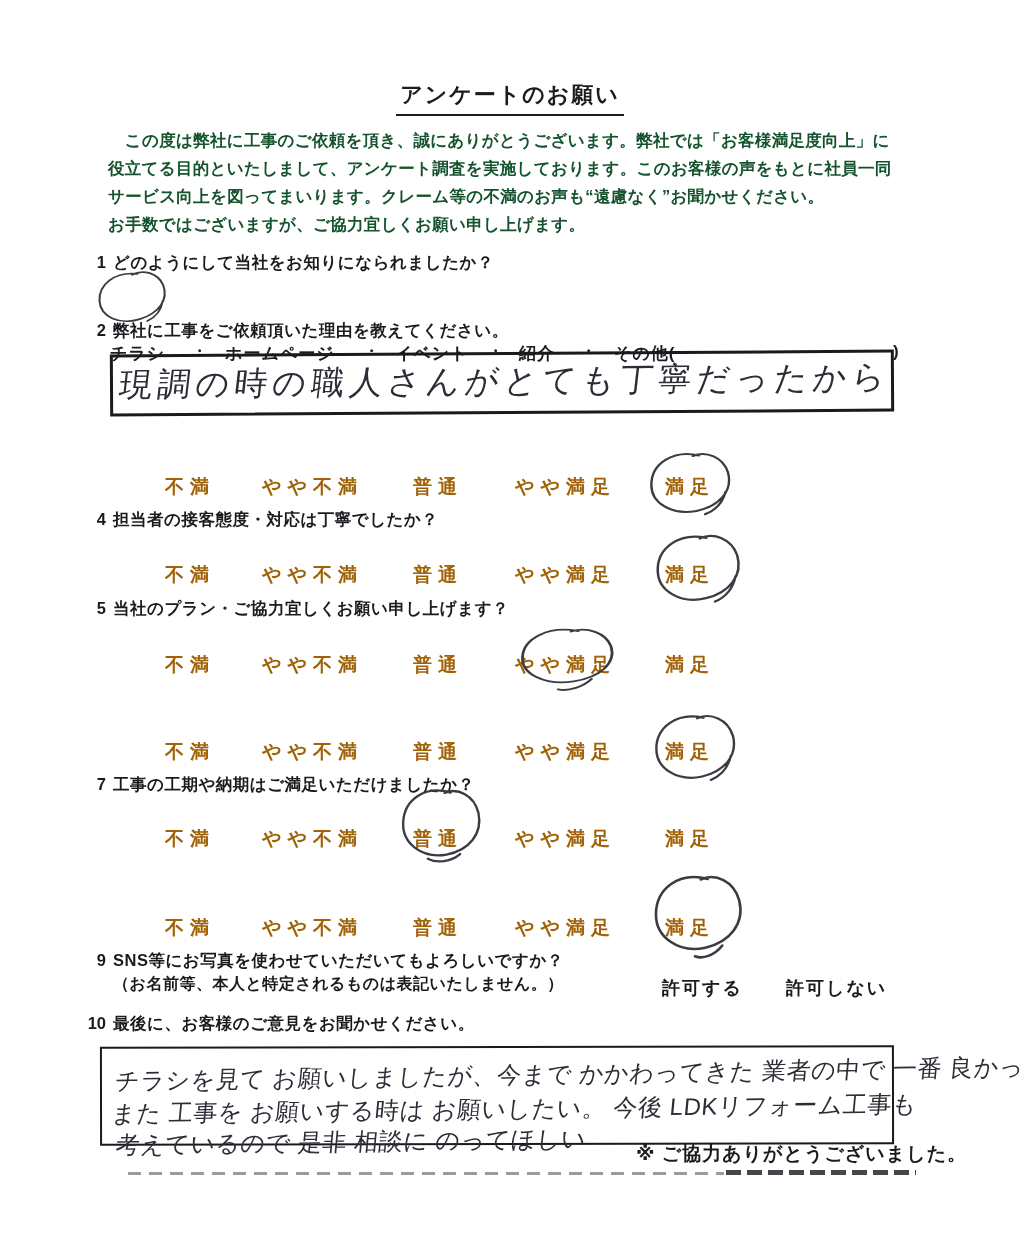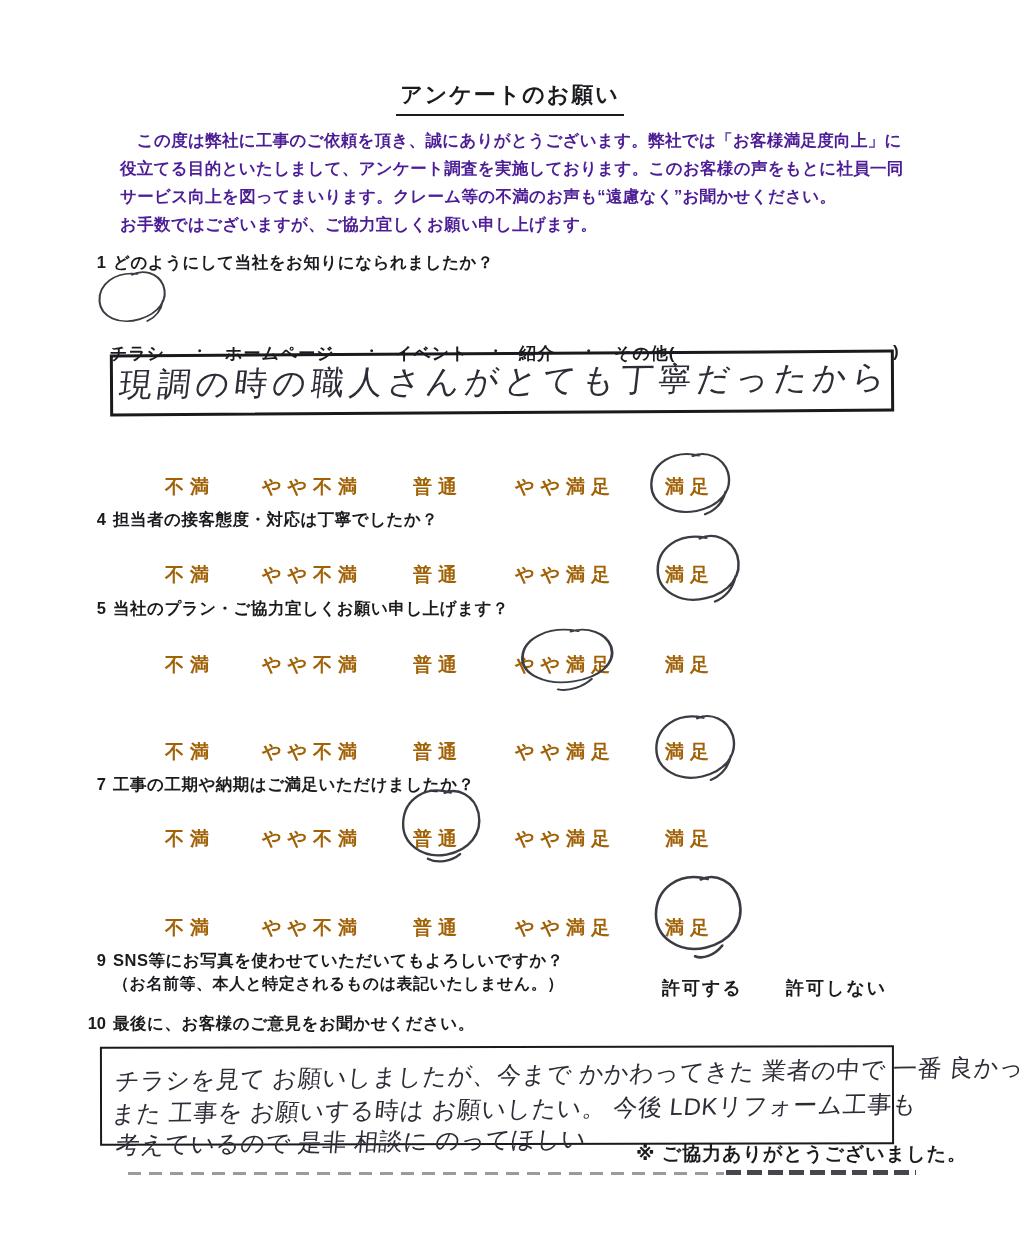--- a/index.html
+++ b/index.html
@@ -12,22 +12,22 @@
 
   
   .title-wrap { top:80px; left:0; width:100%; text-align:center; }
   .title-text {
     display:inline-block; font-size:22px; font-weight:700; letter-spacing:2px;
     border-bottom:2.5px solid #1b1b1f; padding:0 4px 4px 4px;
   }
 
   
   .intro-line {
-    left:120px; width:840px; font-size:16.5px; font-weight:600;
-    white-space:nowrap; letter-spacing:0.3px; color:#4c1d95;
+    left:108px; width:840px; font-size:16.5px; font-weight:600;
+    white-space:nowrap; letter-spacing:0.3px; color:#14532d;
   }
 
   
   .q { left:80px; width:900px; white-space:nowrap; }
   .qnum { display:inline-block; width:26px; text-align:right; margin-right:7px;
           font-size:16.5px; font-weight:700; }
   .qtext { font-size:16.5px; font-weight:700; letter-spacing:0.5px; }
   .qnote { font-size:16px; font-weight:600; letter-spacing:0.5px; }
 
   
@@ -97,20 +97,23 @@
     <span class="sep" style="left:488px">・</span>
     <span class="opt1" style="left:519px">紹介</span>
     <span class="sep" style="left:581px">・</span>
     <span class="opt1" style="left:614px">その他(</span>
     <span class="opt1" style="left:893px">)</span>
   </div>
   <svg class="mark" style="left:93px;top:270px;width:78px;height:54px;transform:rotate(-10deg)" viewBox="0 0 100 84" preserveAspectRatio="none">
     <path d="M62 8 C34 -2 10 14 8 40 C6 64 28 82 55 78 C80 74 96 56 92 32 C88 12 70 2 55 8 M88 56 C84 70 76 79 64 83"></path>
   </svg>
 
+  <div class="abs q" style="top:320px">
+    <span class="qnum">2</span><span class="qtext">弊社に工事をご依頼頂いた理由を教えてください。</span>
+  </div>
   <div class="abs ansbox box-q2"></div>
   <div class="abs hw hw-q2">現調の時の職人さんがとても丁寧だったから</div>
 
   <div class="abs rrow" style="top:474px">
     <span class="opt" style="left:165px">不満</span>
     <span class="opt" style="left:262px">やや不満</span>
     <span class="opt" style="left:413px">普通</span>
     <span class="opt" style="left:515px">やや満足</span>
     <span class="opt" style="left:665px">満足</span>
   </div>

